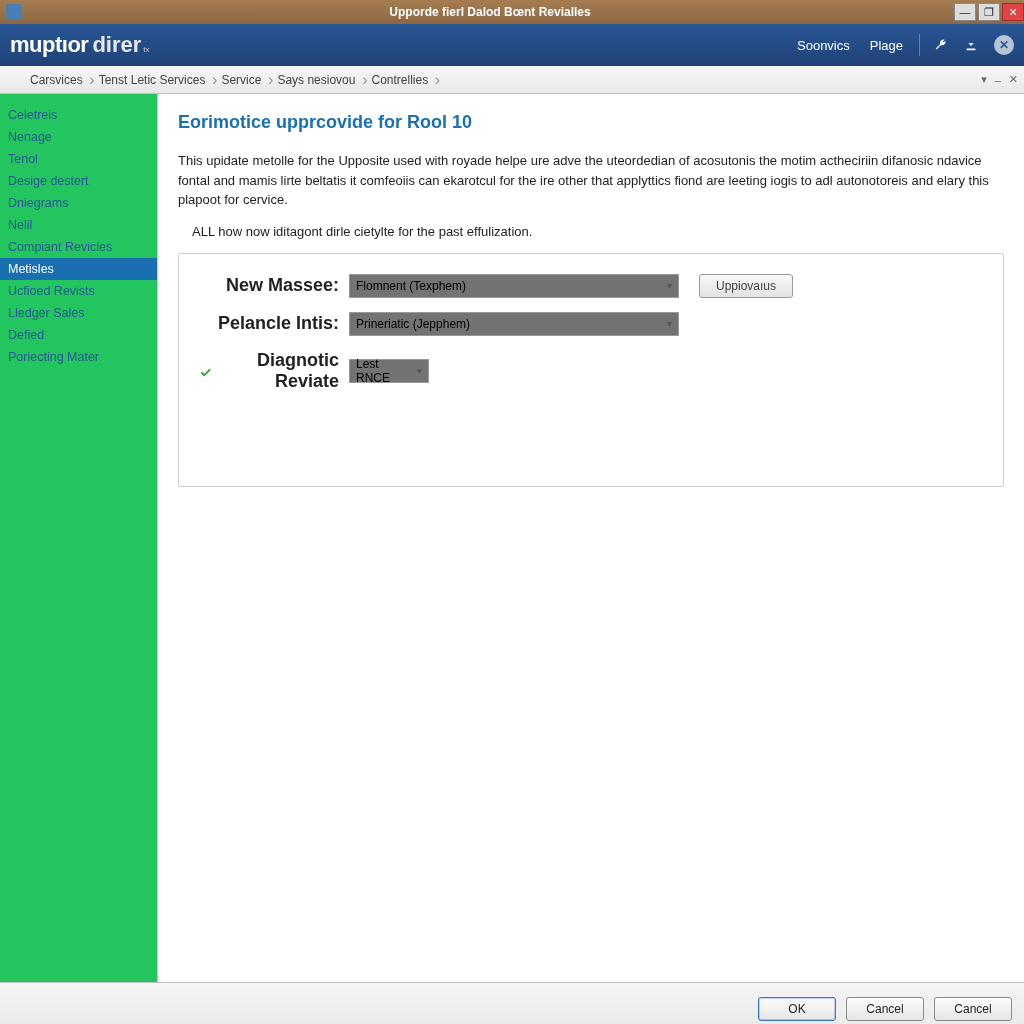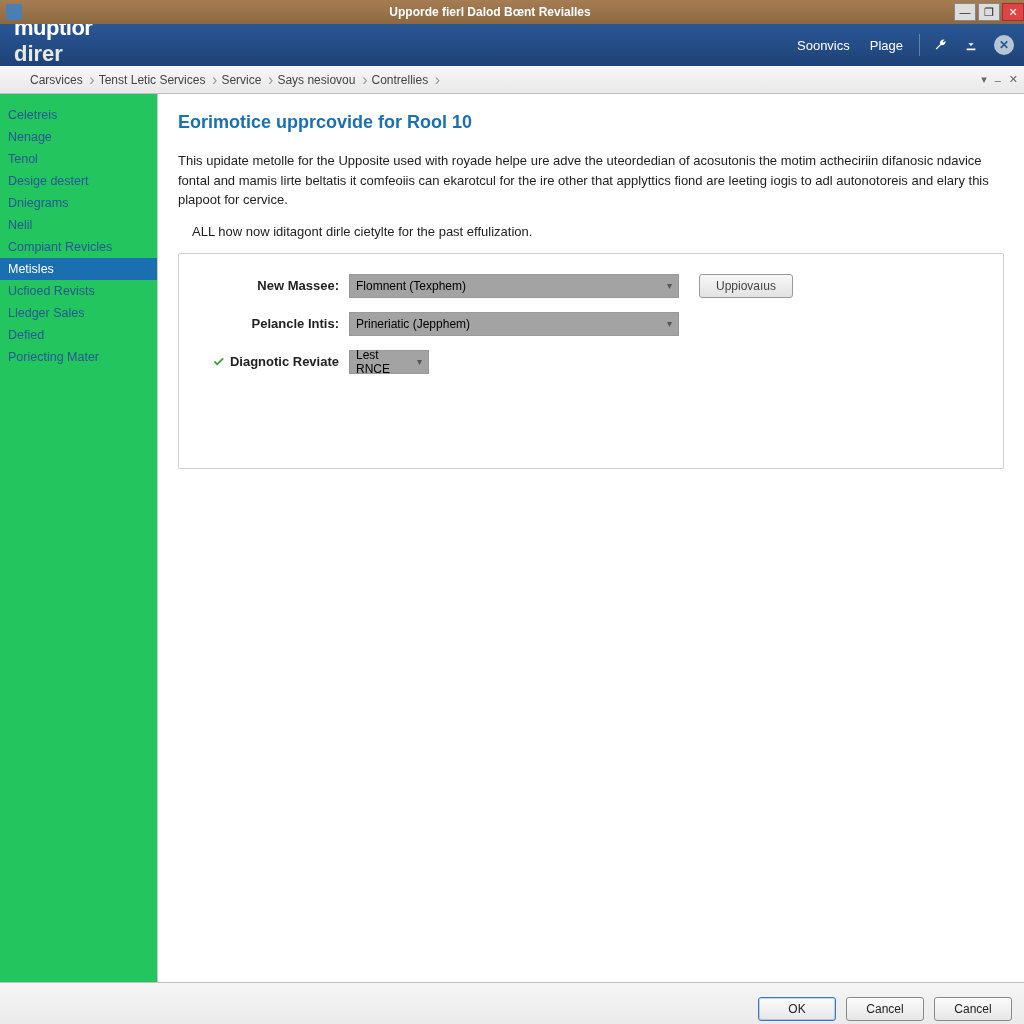--- a/index.html
+++ b/index.html
@@ -27,21 +27,21 @@
   border: 1px solid #888;
 }
 .winbtn.close { background: #e04343; color: #fff; border-color: #a03030; }
 
 .topbar {
   height: 42px;
   background: linear-gradient(to bottom, #2a5796, #1e4276);
   display: flex; align-items: center; color: #fff;
   padding: 0 10px;
 }
-.brand { display: flex; align-items: baseline; flex-direction: column; }
+.brand { display: flex; align-items: baseline; }
 .brand-a { font-size: 22px; font-weight: bold; letter-spacing: -0.5px; }
 .brand-b { font-size: 22px; font-weight: bold; margin-left: 4px; color: #e8e8e8; }
 .brand-sub { font-size: 8px; margin-left: 2px; opacity: 0.7; }
 .topbar-spacer { flex: 1; }
 .toplink { font-size: 13px; margin: 0 10px; }
 .topsep { width: 1px; height: 22px; background: rgba(255,255,255,0.3); margin: 0 6px; }
 .topicon { width: 18px; height: 18px; margin: 0 6px; display: inline-flex; align-items: center; justify-content: center; }
 .topicon svg { width: 14px; height: 14px; fill: #fff; }
 .topclose {
   width: 20px; height: 20px; border-radius: 50%; background: #b8c5d6;
@@ -105,27 +105,27 @@
 }
 .formbox {
   border: 1px solid #cfcfcf;
   border-radius: 2px;
   padding: 20px 20px 80px 20px;
   max-width: 830px;
 }
 .row { display: flex; align-items: center; margin-bottom: 14px; }
 .row-label {
   width: 150px; text-align: right; padding-right: 10px;
-  font-size: 13px; font-weight: bold; color: #222;
+  font-size: 18px; font-weight: bold; color: #222;
   display: flex; align-items: center; justify-content: flex-end; gap: 4px;
 }
 .check-icon { width: 14px; height: 14px; }
 .check-icon svg { width: 14px; height: 14px; }
 .select {
-  height: 24px; border: 1px solid #999; background: #a3a3a3;
+  height: 24px; border: 1px solid #999; background: #737373;
   font-size: 12px; padding: 0 22px 0 6px;
   display: flex; align-items: center; position: relative;
 }
 .select.wide { width: 330px; }
 .select.narrow { width: 80px; }
 .select::after {
   content: "▾"; position: absolute; right: 6px; color: #555; font-size: 10px;
 }
 .btn-small {
   margin-left: 20px; height: 24px; padding: 0 16px;

